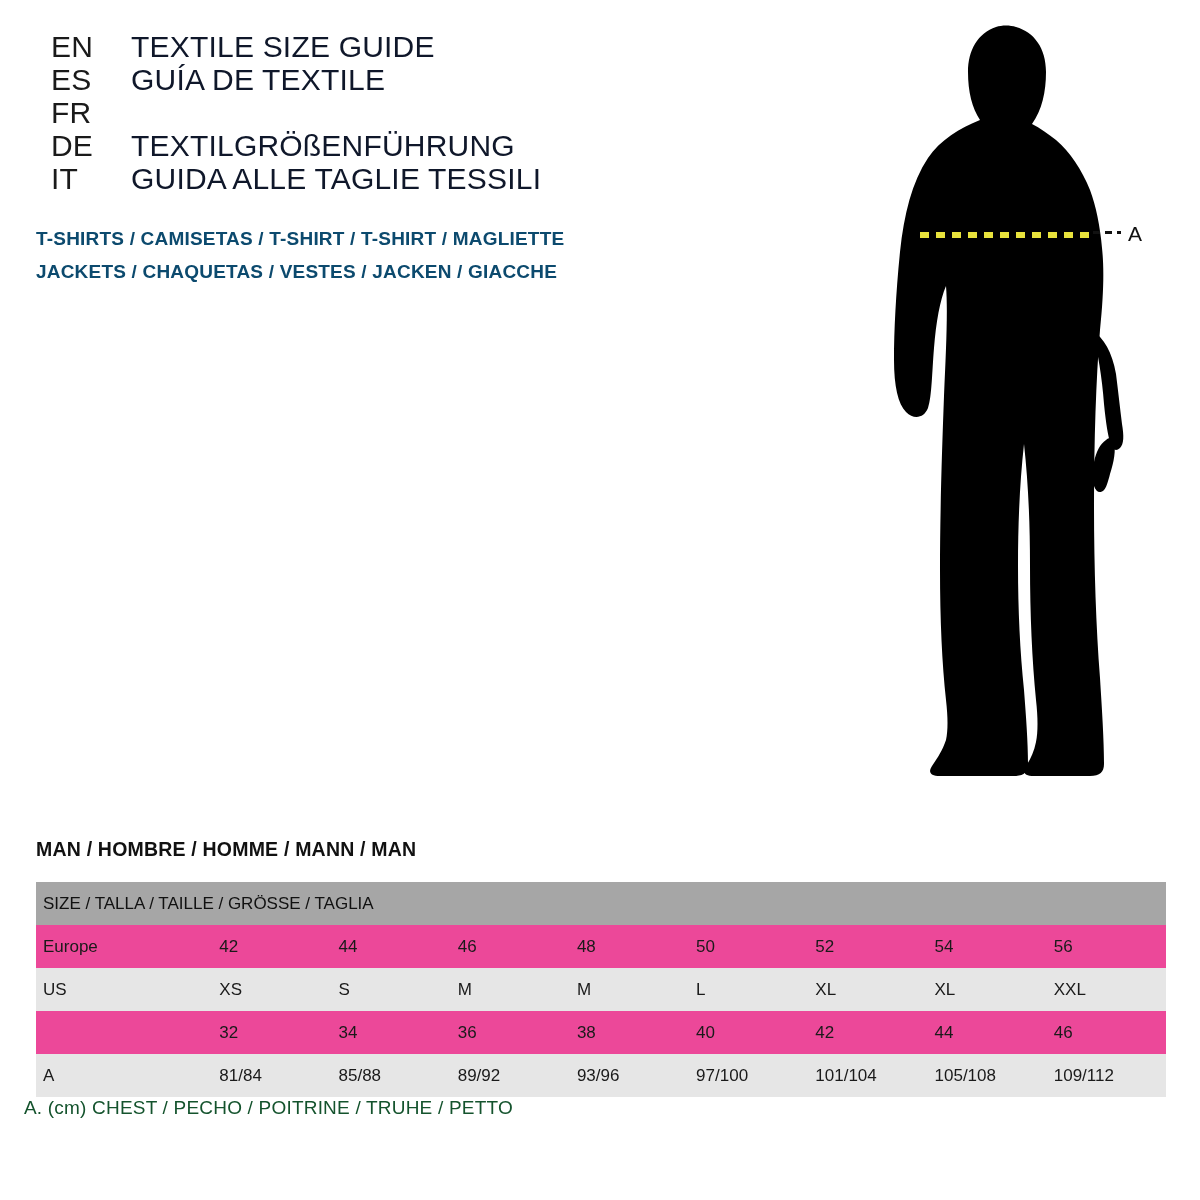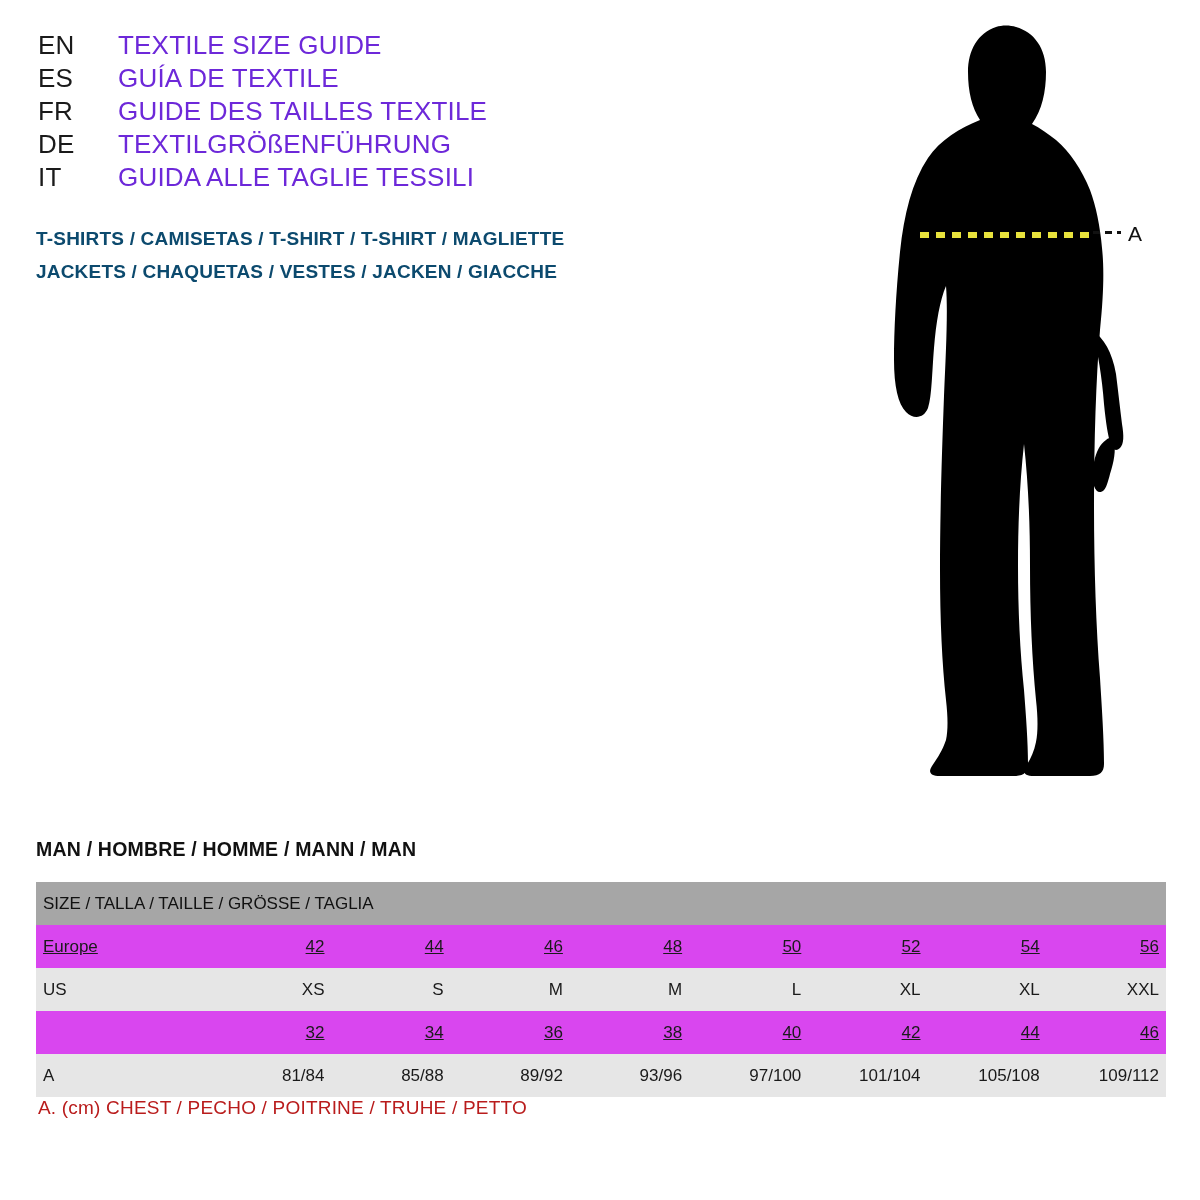--- a/index.html
+++ b/index.html
@@ -25,30 +25,31 @@
   .lang-block {
     position: absolute;
     left: 38px;
     top: 30px;
     width: 720px;
   }
   .lang-row {
     display: flex;
     align-items: baseline;
     height: 33px;
-    font-size: 26px;
+    font-size: 30px;
     letter-spacing: 0.2px;
+    margin-left: 13px;
   }
   .lang-code {
     width: 80px;
     flex: 0 0 80px;
     color: #1a1a1a;
   }
   .lang-text {
-    color: #6d28d9;
+    color: #0f172a;
   }
 
   
   .category-block {
     position: absolute;
     left: 36px;
     top: 222px;
     width: 760px;
   }
   .category-line {
@@ -110,56 +111,55 @@
     height: 29px;
     padding: 7px;
     vertical-align: middle;
   }
   .row-head td {
     background: #a6a6a6;
     color: #111;
     font-size: 17px;
     height: 31px;
   }
-  .row-light td { background: #d946ef; text-decoration: underline; }
+  .row-light td { background: #ec4899; }
   .row-mid td   { background: #e6e6e6; }
   .label-cell {
     padding-left: 8px;
     text-align: left;
     white-space: nowrap;
   }
   .val-cell {
-    text-align: right;
+    text-align: left;
   }
   .footnote {
     position: absolute;
-    left: 38px;
+    left: 24px;
     top: 1097px;
     font-size: 19px;
-    color: #b91c1c;
+    color: #14532d;
     letter-spacing: 0.2px;
   }
 </style>
 </head>
 <body>
 
 <div class="page">
 
   <div class="lang-block">
     <div class="lang-row">
       <span class="lang-code">EN</span>
       <span class="lang-text">TEXTILE SIZE GUIDE</span>
     </div>
     <div class="lang-row">
       <span class="lang-code">ES</span>
       <span class="lang-text">GUÍA DE TEXTILE</span>
     </div>
     <div class="lang-row">
       <span class="lang-code">FR</span>
-      <span class="lang-text">GUIDE DES TAILLES TEXTILE</span>
     </div>
     <div class="lang-row">
       <span class="lang-code">DE</span>
       <span class="lang-text">TEXTILGRÖßENFÜHRUNG</span>
     </div>
     <div class="lang-row">
       <span class="lang-code">IT</span>
       <span class="lang-text">GUIDA ALLE TAGLIE TESSILI</span>
     </div>
   </div>

